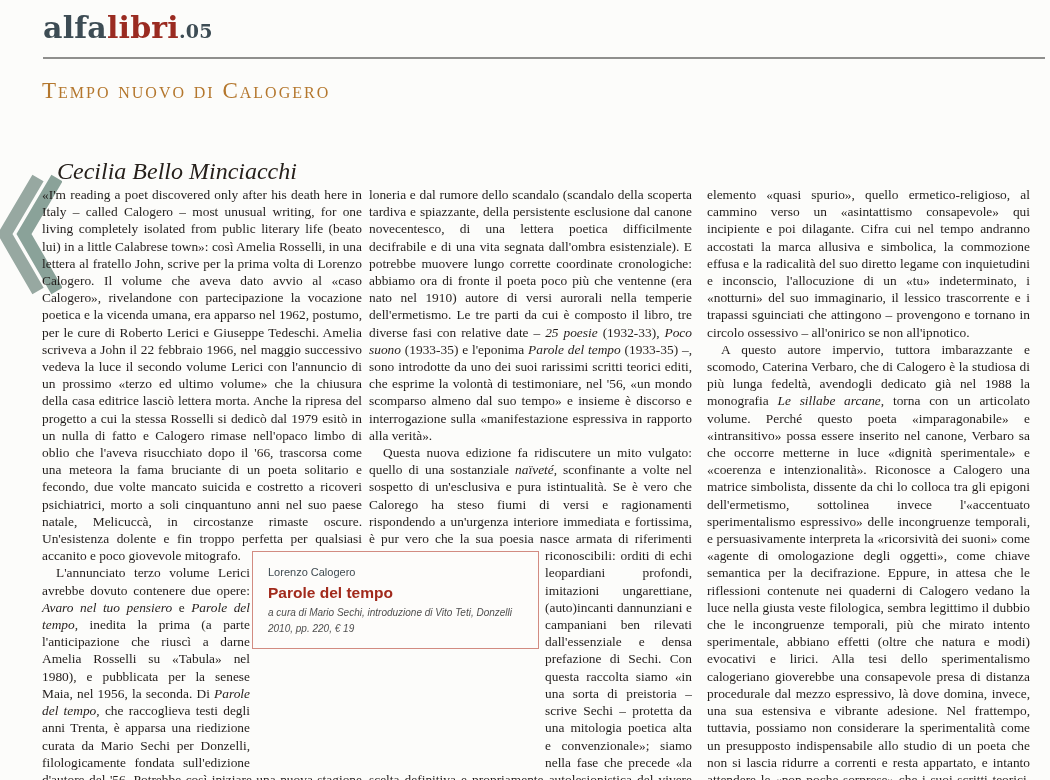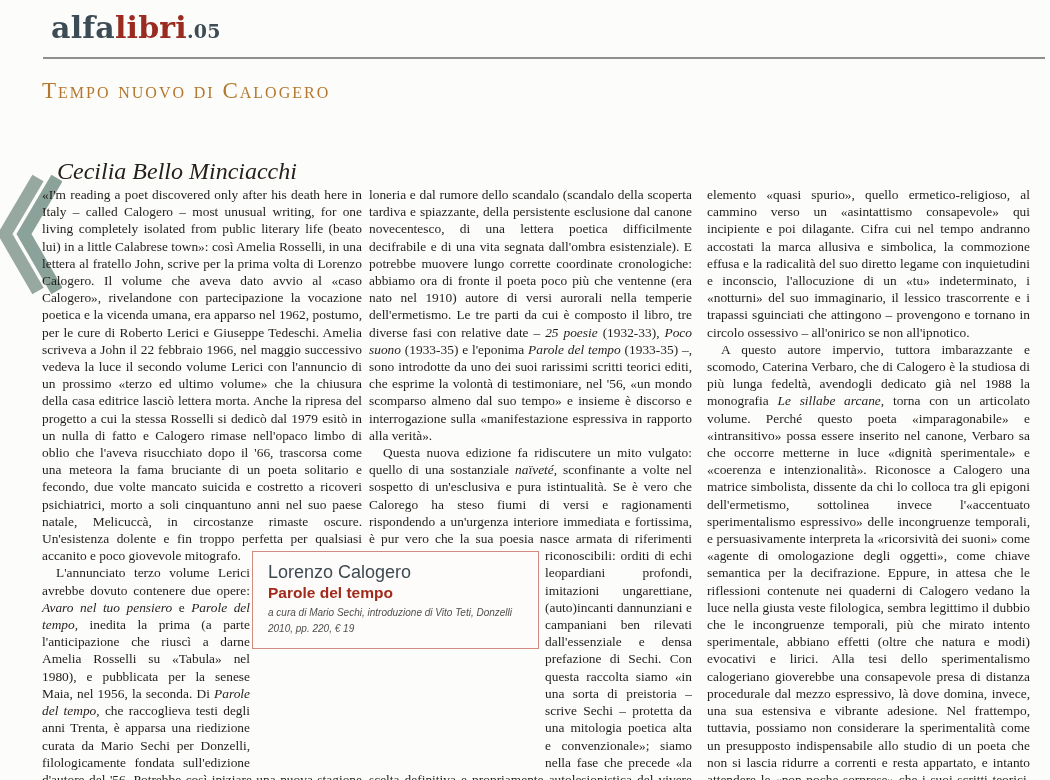--- a/index.html
+++ b/index.html
@@ -8,21 +8,20 @@
     background:#fcfcfa; overflow:hidden;
     font-family:"Liberation Serif", serif;
     color:#221d1b;
   }
   
   .masthead {
     position:absolute; left:43px; top:10px;
     font-family:"DejaVu Serif", serif; font-weight:bold;
     font-size:30px; letter-spacing:0.2px; color:#3d4c54;
     white-space:nowrap;
-    margin-left:8px;
   }
   .masthead .libri { color:#9a2b21; }
   .masthead .issue { font-size:19px; color:#3d4c54; }
   .rule {
     position:absolute; left:43px; top:57px; width:1002px; height:2px;
     background:#8f8f8d;
   }
   
   .title {
     position:absolute; left:42px; top:78px;
@@ -55,21 +54,21 @@
   .spacer-r { float:right; width:112px; height:207px; }
   .spacer-l { float:left;  width:176px; height:207px; }
   
   .book-box {
     position:absolute; left:252px; top:551px; width:258px;
     padding:11px 12px 12px 15px;
     background:#fdfcfa; border:1px solid #d28b81;
     font-family:"Liberation Sans", sans-serif; z-index:3;
   }
   .book-entry + .book-entry { margin-top:15px; }
-  .book-author { font-size:18px; color:#3e4a51; line-height:19.5px; }
+  .book-author { font-size:11px; color:#3e4a51; line-height:19.5px; }
   .book-title  { font-size:15.5px; font-weight:bold; color:#a12a1c; line-height:19.5px; }
   .book-meta   { font-size:10px; color:#4e4e4e; line-height:15.5px; margin-top:3px;font-style:italic; }
 </style>
 </head>
 <body>
 
 <div class="page">
 
   <div class="masthead">
     <span>alfa</span><span class="libri">libri</span><span class="issue">.05</span>

